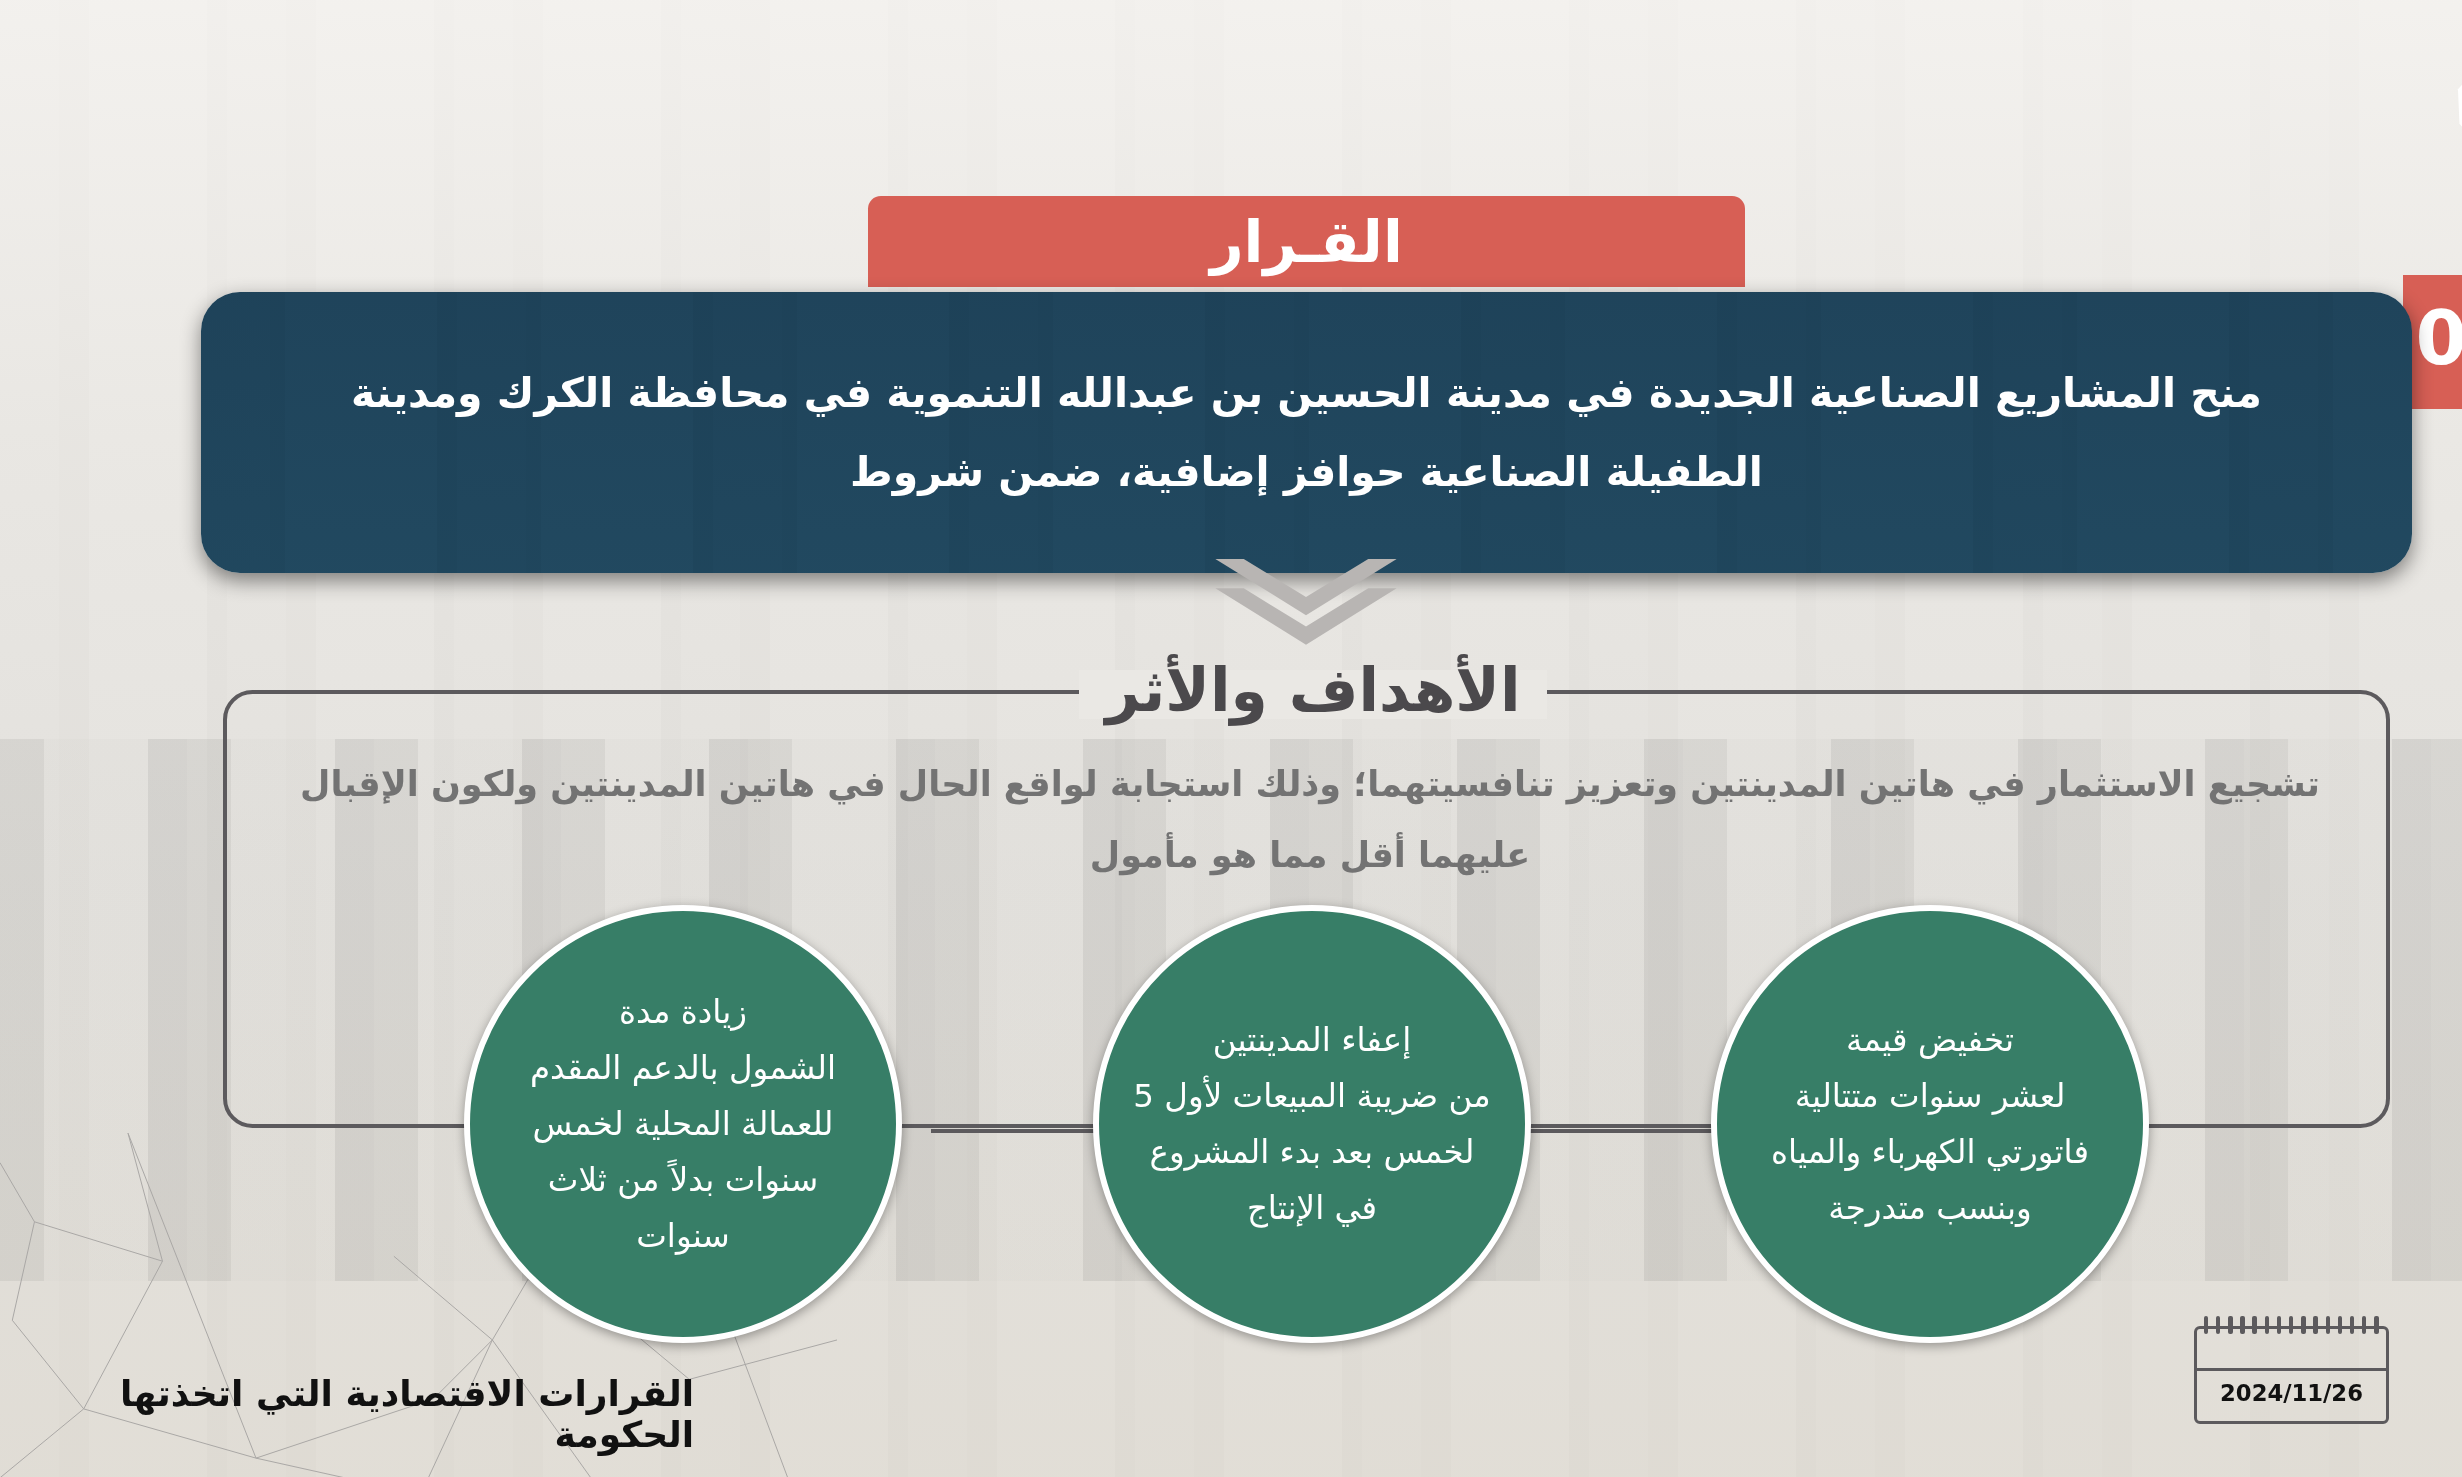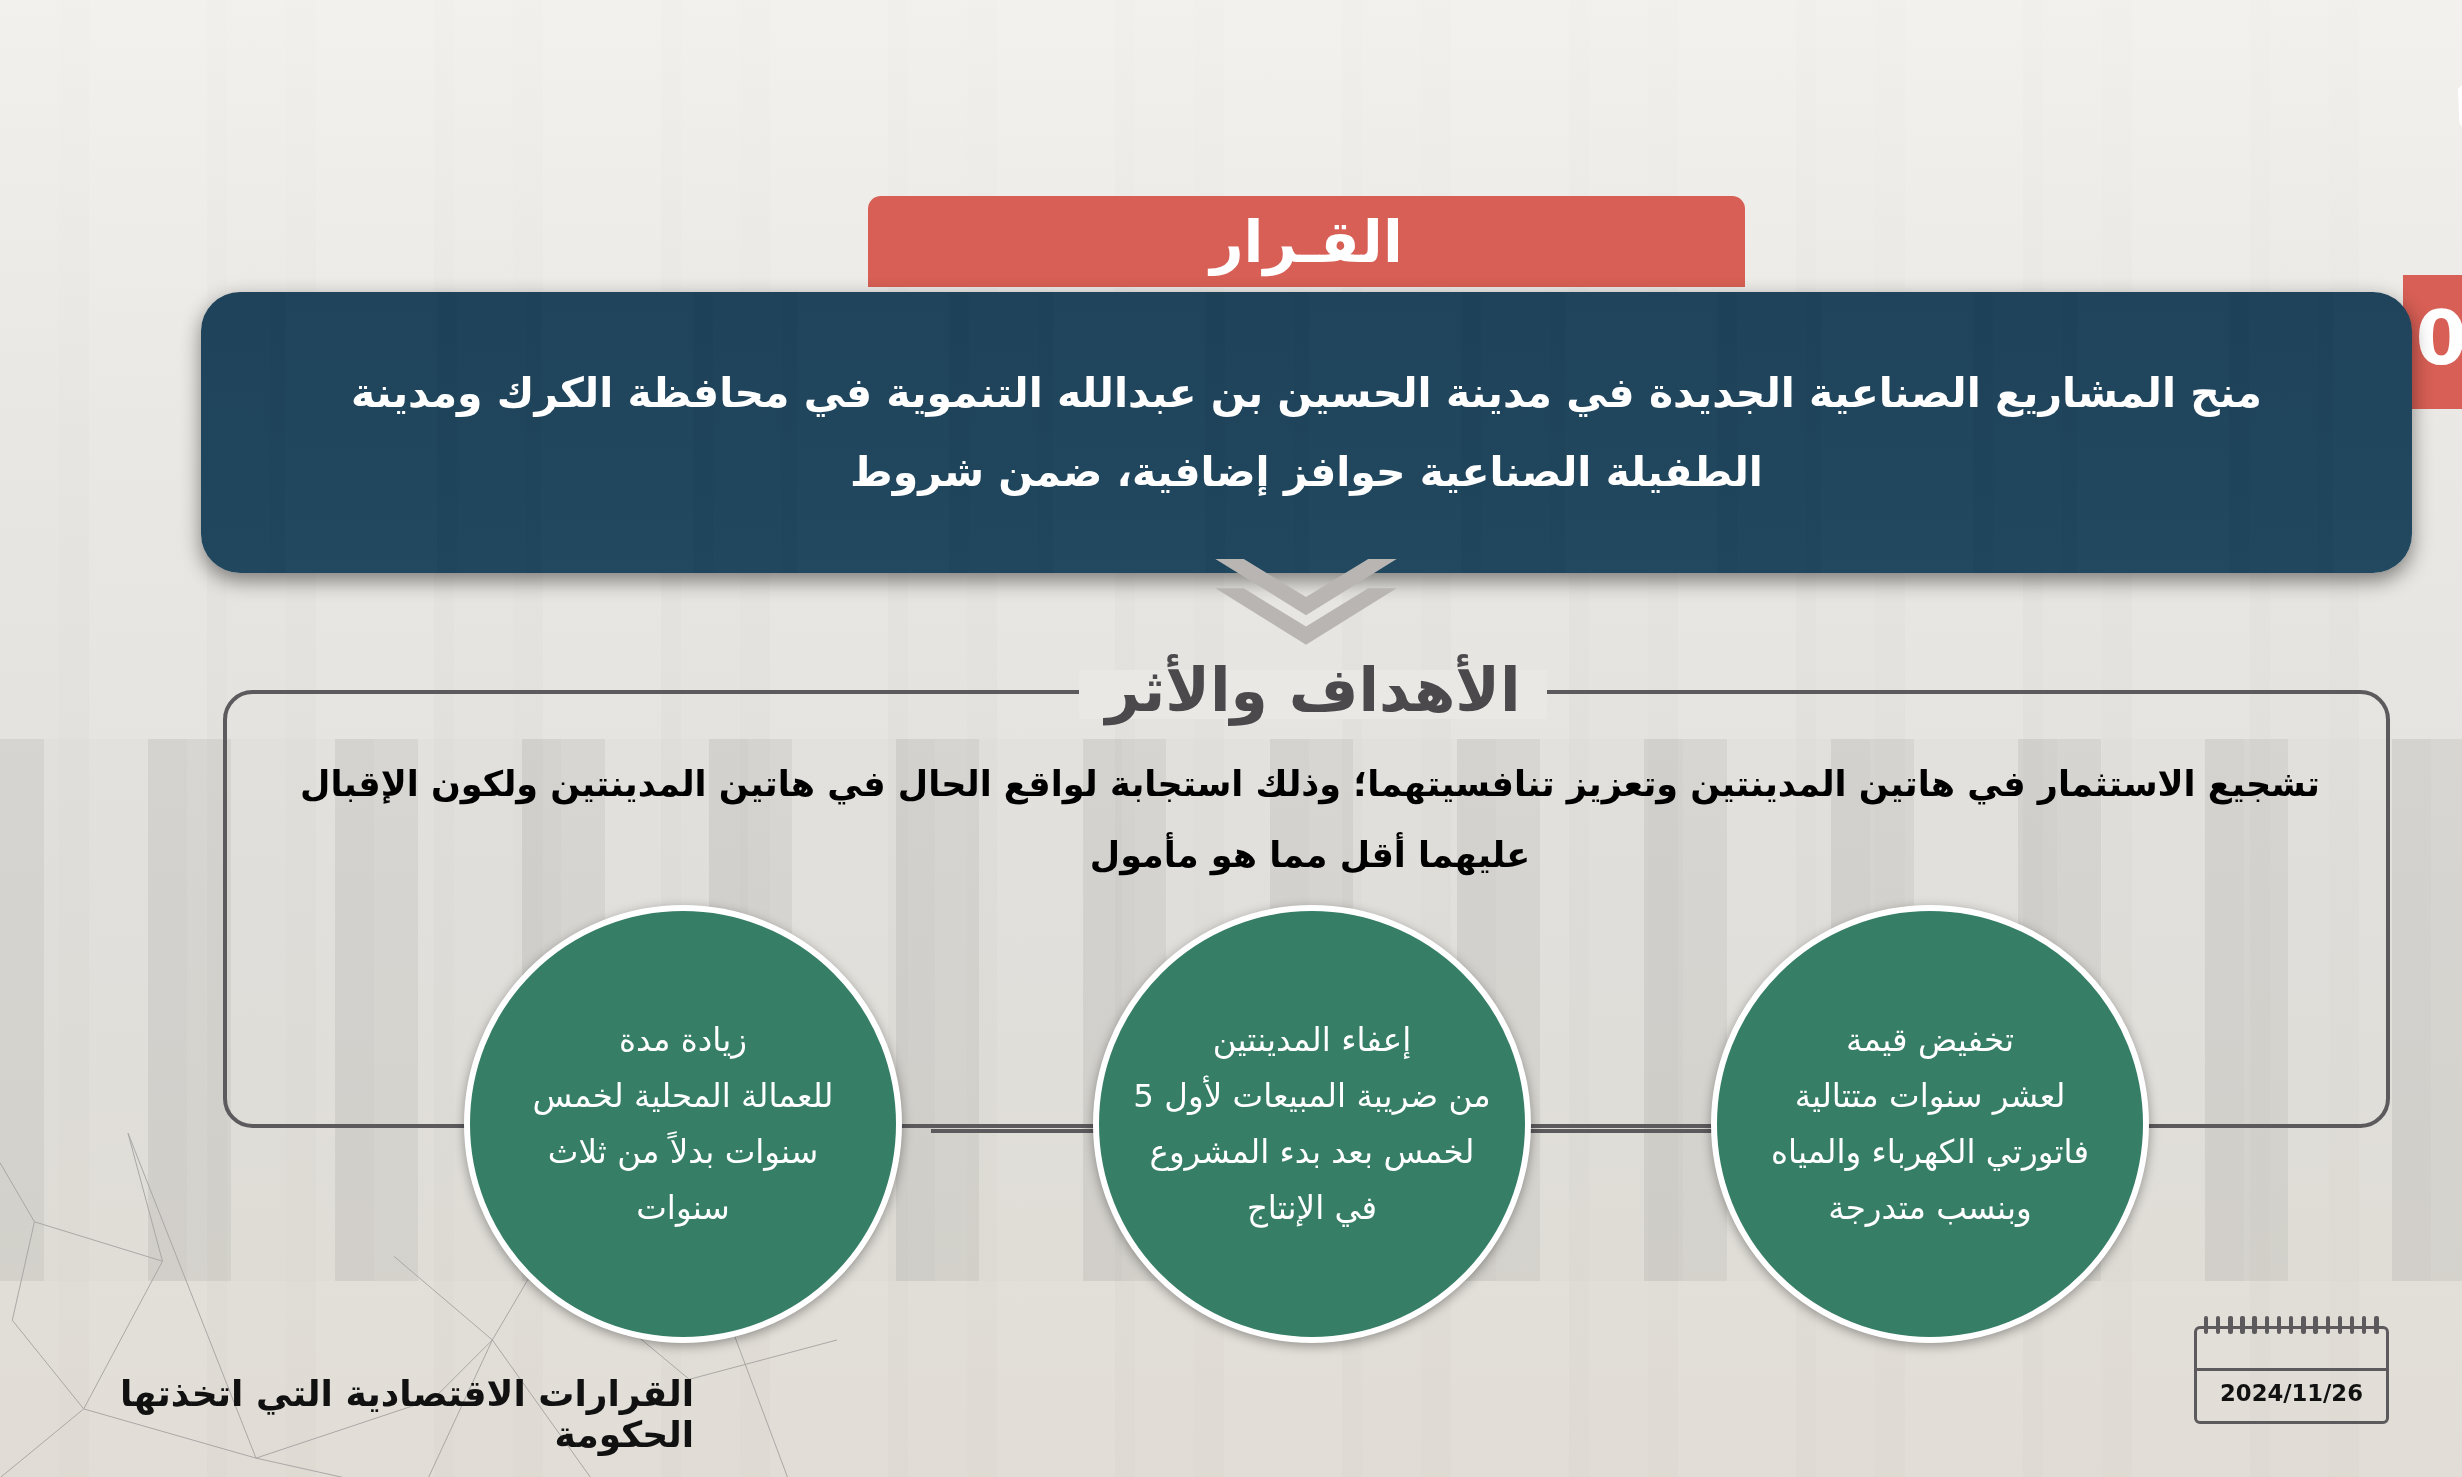--- a/index.html
+++ b/index.html
@@ -59,21 +59,21 @@
     position: absolute; left: 1079px; top: 670px; width: 468px; height: 49px;
     background: #eae8e4;
   }
   .goals-title {
     position: absolute; left: 1079px; top: 655px; width: 468px; height: 69px;
     display: flex; align-items: center; justify-content: center;
     color: #4b494c; font-weight: bold; font-size: 60px; direction: rtl;
   }
   .goals-text {
     position: absolute; left: 256px; top: 749px; width: 2108px;
-    color: #000000; font-weight: bold; font-size: 35px; line-height: 71px;
+    color: #737373; font-weight: bold; font-size: 35px; line-height: 71px;
     direction: rtl; text-align: center;
   }
   .connector {
     position: absolute; left: 931px; top: 1129px; width: 788px; height: 4.4px; background: #5c5a5d;
   }
   .circle {
     position: absolute; width: 438px; height: 438px; border-radius: 50%;
     background: #377e67; border: 6.9px solid #fff; box-sizing: border-box;
     box-shadow: 0 3px 10.8px rgba(0,0,0,0.35);
     display: flex; flex-direction: column; align-items: center; justify-content: center;
@@ -162,20 +162,21 @@
 </div>
 <div class="goals-text">
   <div>تشجيع الاستثمار في هاتين المدينتين وتعزيز تنافسيتهما؛ وذلك استجابة لواقع الحال في هاتين المدينتين ولكون الإقبال</div>
   <div>عليهما أقل مما هو مأمول</div>
 </div>
 
 <div class="connector"></div>
 
 <div class="circle c1">
   <span>زيادة مدة</span>
+  <span>الشمول بالدعم المقدم</span>
   <span>للعمالة المحلية لخمس</span>
   <span>سنوات بدلاً من ثلاث</span>
   <span>سنوات</span>
 </div>
 <div class="circle c2">
   <span>إعفاء المدينتين</span>
   <span>من ضريبة المبيعات لأول 5</span>
   <span>لخمس بعد بدء المشروع</span>
   <span>في الإنتاج</span>
 </div>

